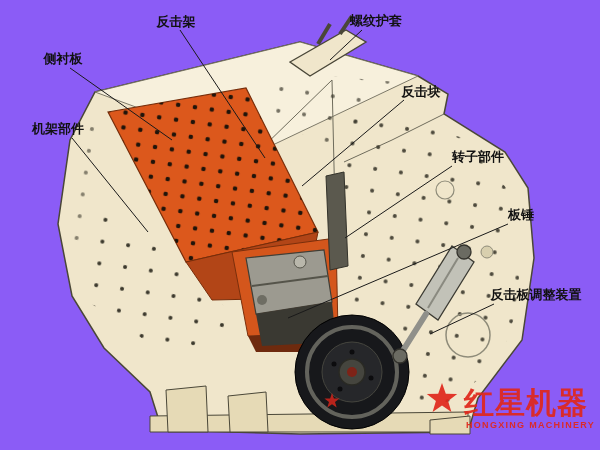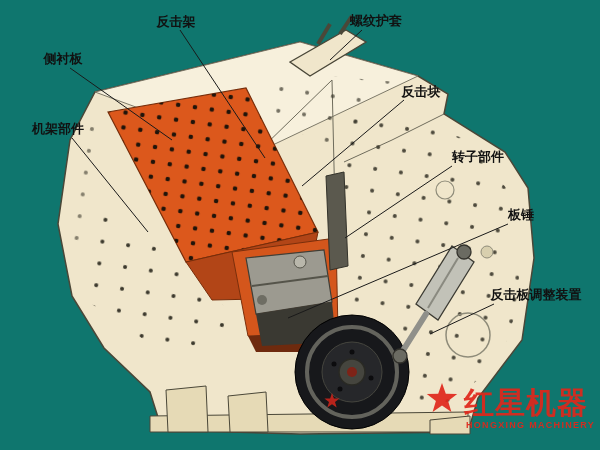--- a/index.html
+++ b/index.html
@@ -1,17 +1,17 @@
 <!DOCTYPE html>
 <html><head>
 <meta charset="utf-8">
 <style>
   html,body{margin:0;padding:0;background:#ffffff;}
   body{font-family:"Liberation Sans","DejaVu Sans",sans-serif;}
-  .stage{position:relative;width:600px;height:450px;background:#0f766e;overflow:hidden;}
+  .stage{position:relative;width:600px;height:450px;background:#8b5cf6;overflow:hidden;}
   svg{display:block;}
   .part-label{font-weight:bold;font-size:13px;fill:#111111;}
   .wm-cn{font-weight:bold;font-size:30px;letter-spacing:1px;}
   .wm-en{font-weight:bold;font-size:9px;letter-spacing:1.3px;}
 </style>
 </head>
 <body>
 
 <div class="stage">
 <svg width="600" height="450" viewBox="0 0 600 450" xmlns="http://www.w3.org/2000/svg">

